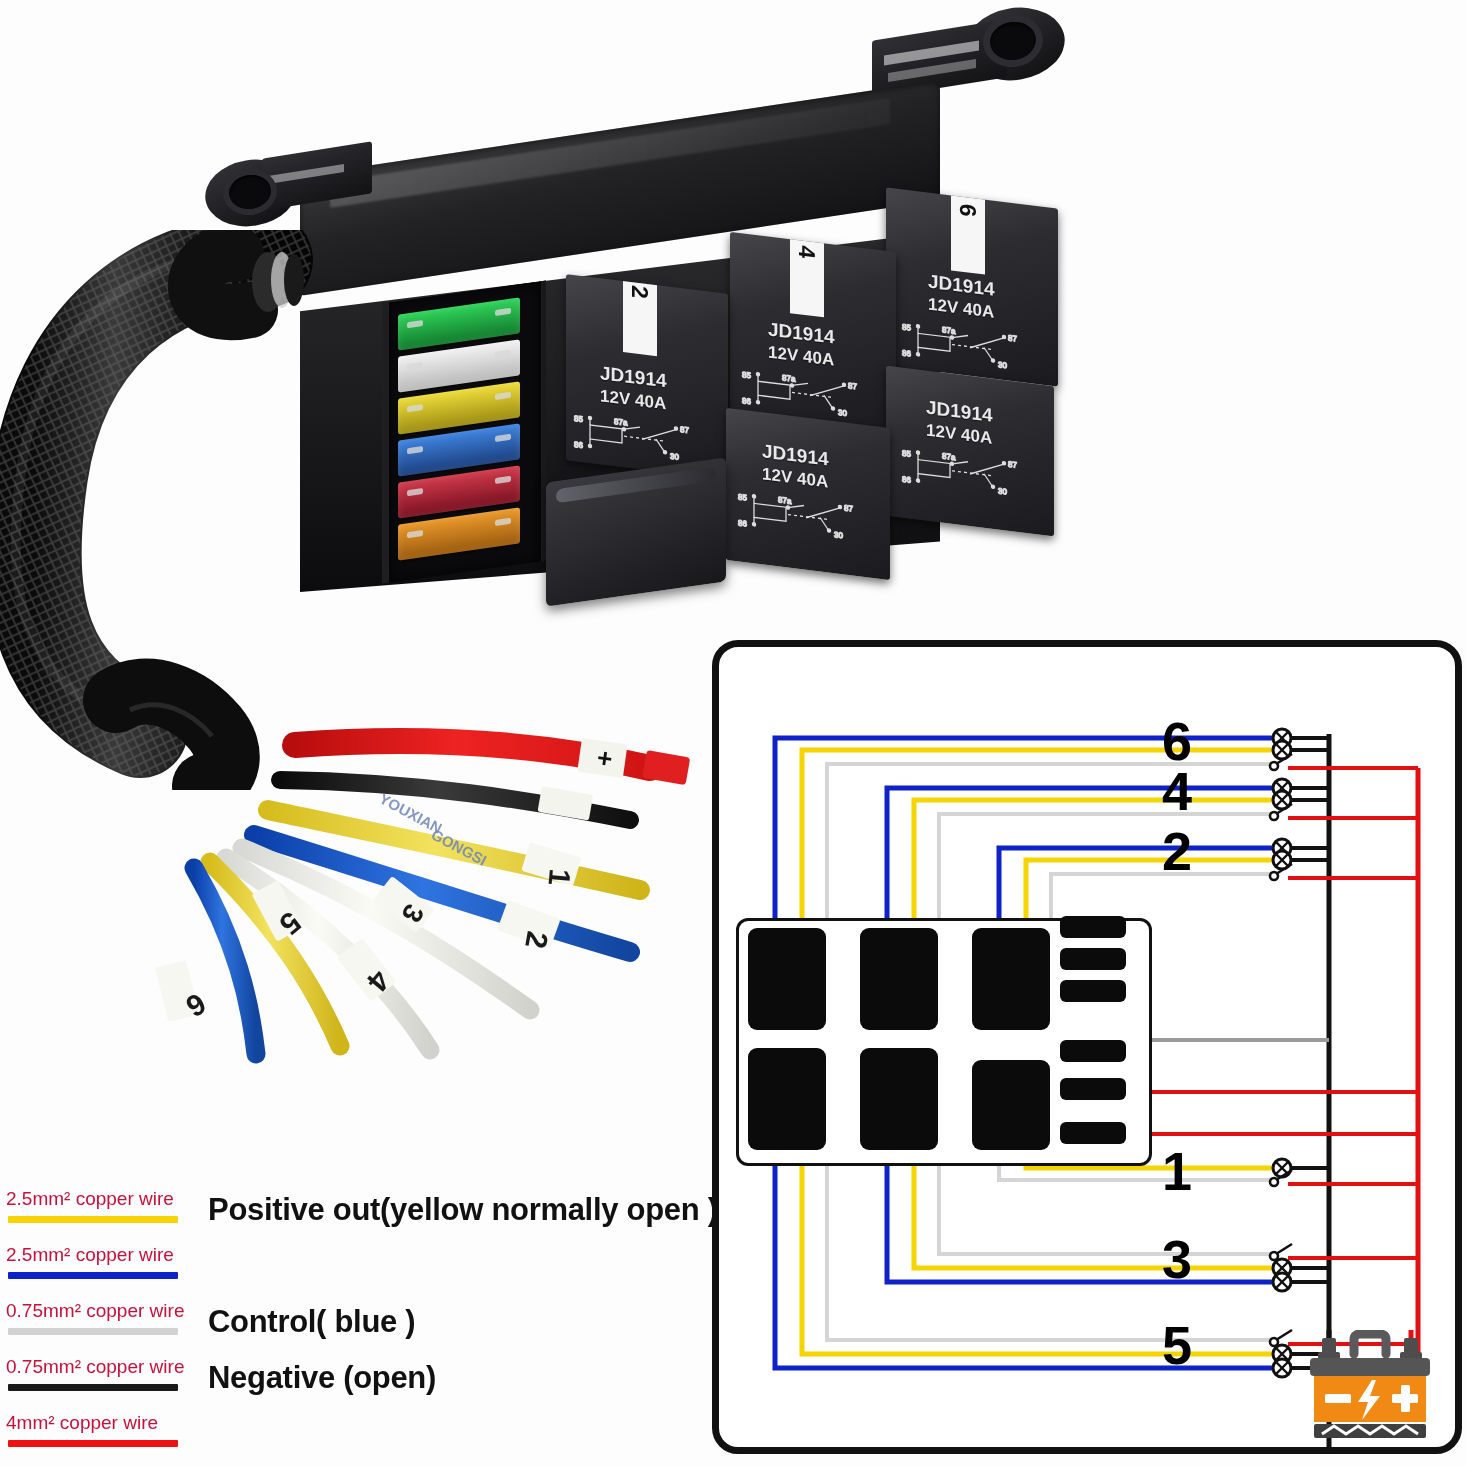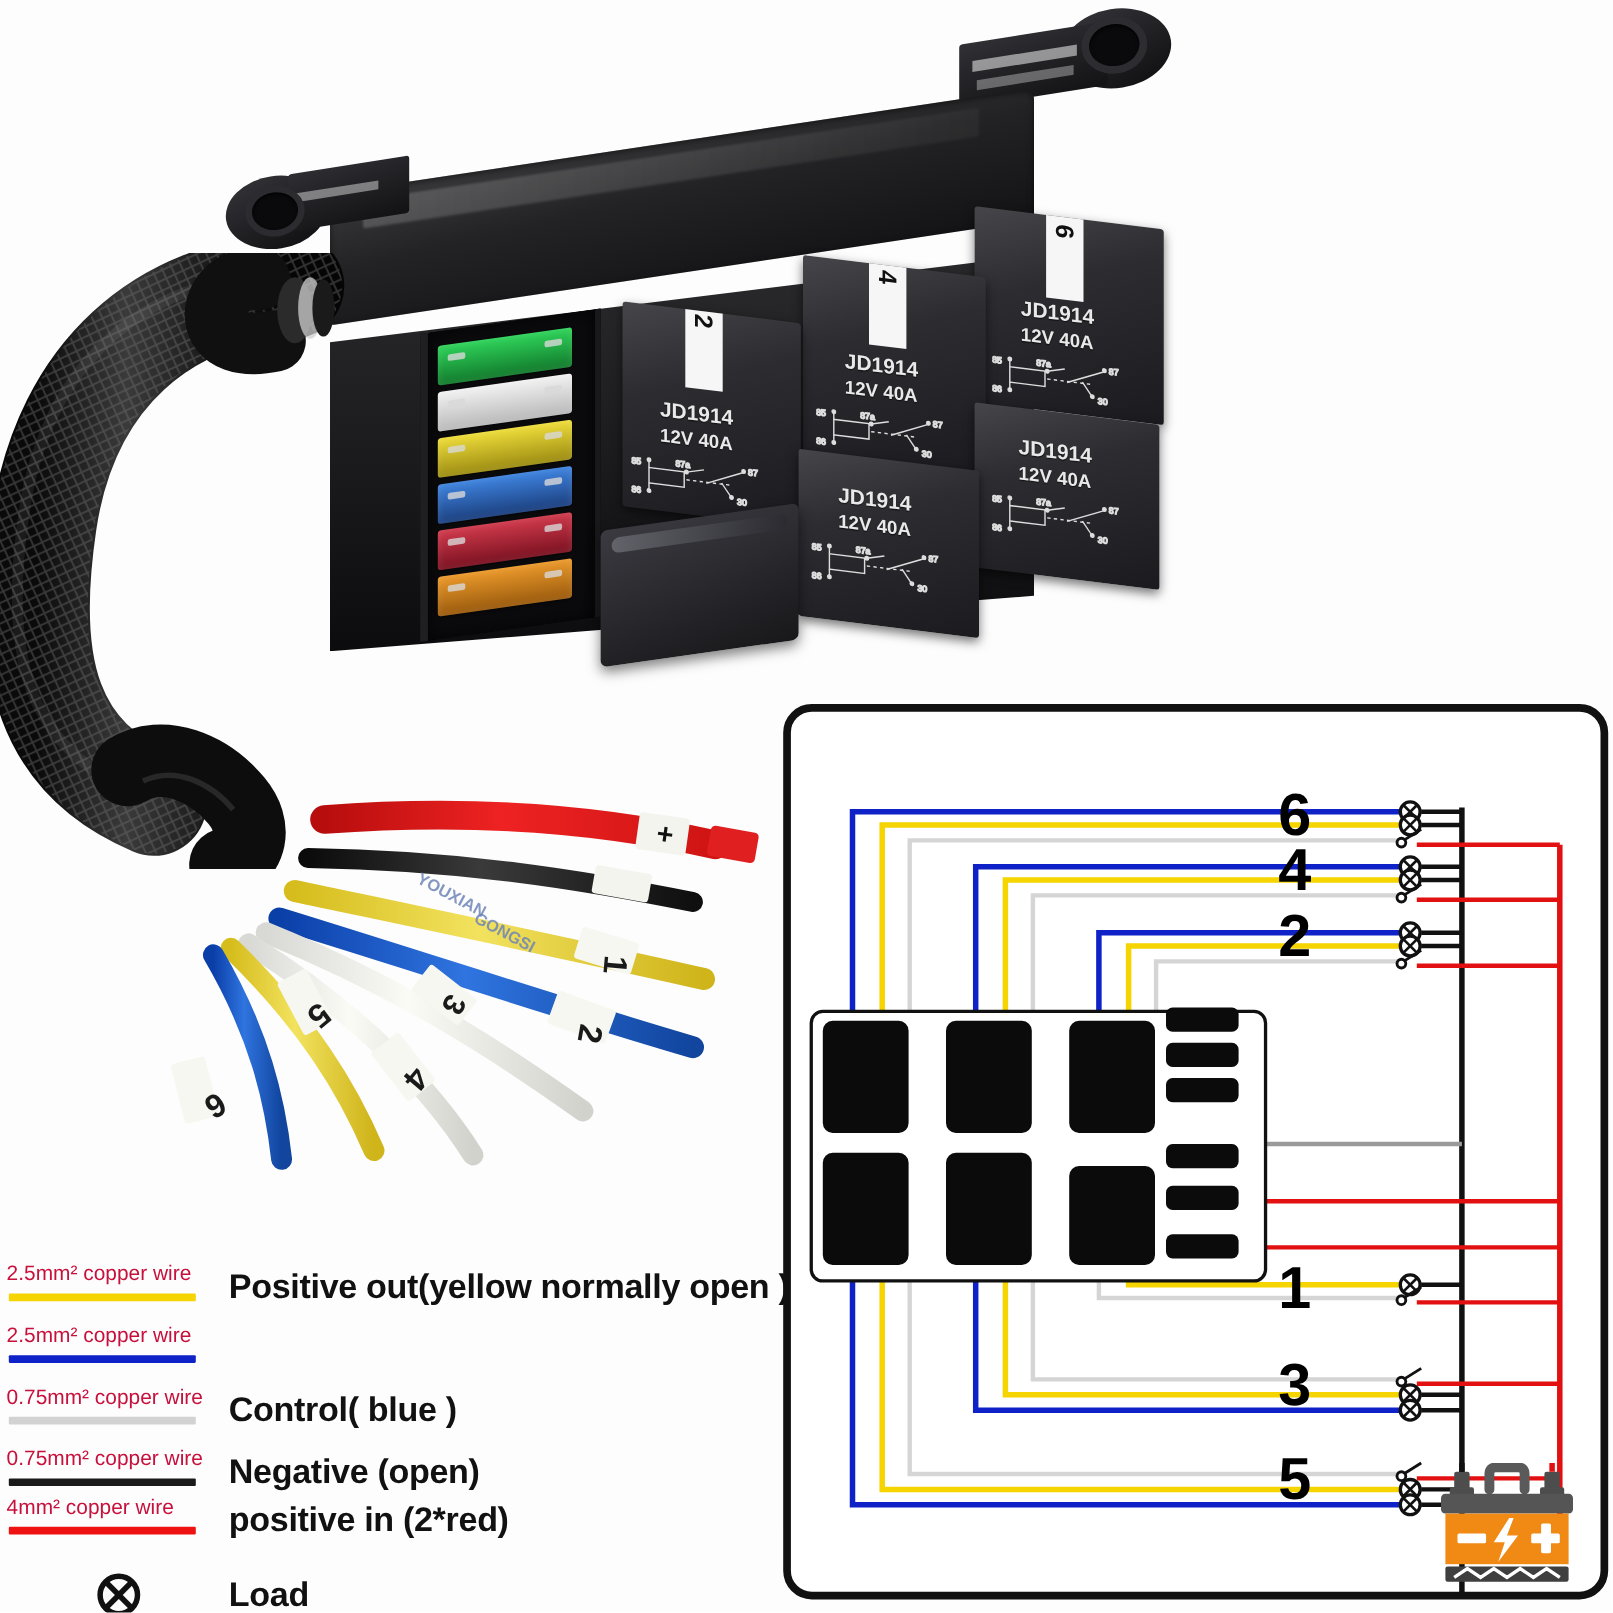--- a/index.html
+++ b/index.html
@@ -84,21 +84,21 @@
 
   .photo-base{position:absolute;left:546px;top:470px;width:180px;height:124px;
     background:linear-gradient(165deg,#3a3a40,#18181b);border-radius:6px;
     transform:skewY(-8deg);box-shadow:0 5px 12px rgba(0,0,0,.5);}
   .photo-base2{position:absolute;left:556px;top:478px;width:160px;height:14px;
     background:linear-gradient(90deg,#6a6a72,#2a2a30);border-radius:8px;
     transform:skewY(-8deg);opacity:.85;}
 
   
   #legend{position:absolute;left:0px;top:1150px;width:700px;height:316px;}
-  .lg-row{position:absolute;left:0;width:700px;height:52px;}
+  .lg-row{position:absolute;left:0;width:700px;height:52px;margin-top:40px;}
   .lg-spec{position:absolute;left:6px;top:-2px;color:#c8103c;font-size:19px;
            white-space:nowrap;font-family:"Liberation Sans",sans-serif;}
   .lg-line{position:absolute;left:8px;top:26px;width:170px;height:7px;border-radius:1px;}
   .lg-txt{position:absolute;left:208px;top:2px;font-size:31px;font-weight:700;
           color:#111;white-space:nowrap;letter-spacing:-.3px;}
 
   
   #diagram{position:absolute;left:712px;top:640px;width:750px;height:814px;}
   .panel{position:absolute;inset:0;background:#fff;border:7px solid #111;
          border-radius:26px;}
@@ -389,24 +389,23 @@
       <div class="lg-line" style="background:#d2d2d2;"></div>
       <div class="lg-txt">Control( blue  )</div>
     </div>
 
     <div class="lg-row" style="top:168px;">
       <div class="lg-spec">0.75mm² copper wire</div>
       <div class="lg-line" style="background:#1a1a1a;"></div>
       <div class="lg-txt">Negative (open)</div>
     </div>
 
-    <div class="lg-row" style="top:212px;">
+    <div class="lg-row" style="top:224px;">
       <div class="lg-spec">4mm² copper wire</div>
       <div class="lg-line" style="background:#ef1212;"></div>
-      <div class="lg-txt">positive in (2*red)</div>
     </div>
 
     <div class="lg-row" style="top:282px;">
       <svg style="position:absolute;left:86px;top:-4px" width="44" height="44">
         <circle cx="22" cy="22" r="17" fill="none" stroke="#111" stroke-width="5"></circle>
         <line x1="10" y1="10" x2="34" y2="34" stroke="#111" stroke-width="5"></line>
         <line x1="34" y1="10" x2="10" y2="34" stroke="#111" stroke-width="5"></line>
       </svg>
       <div class="lg-txt" style="top:0;">Load</div>
     </div>

